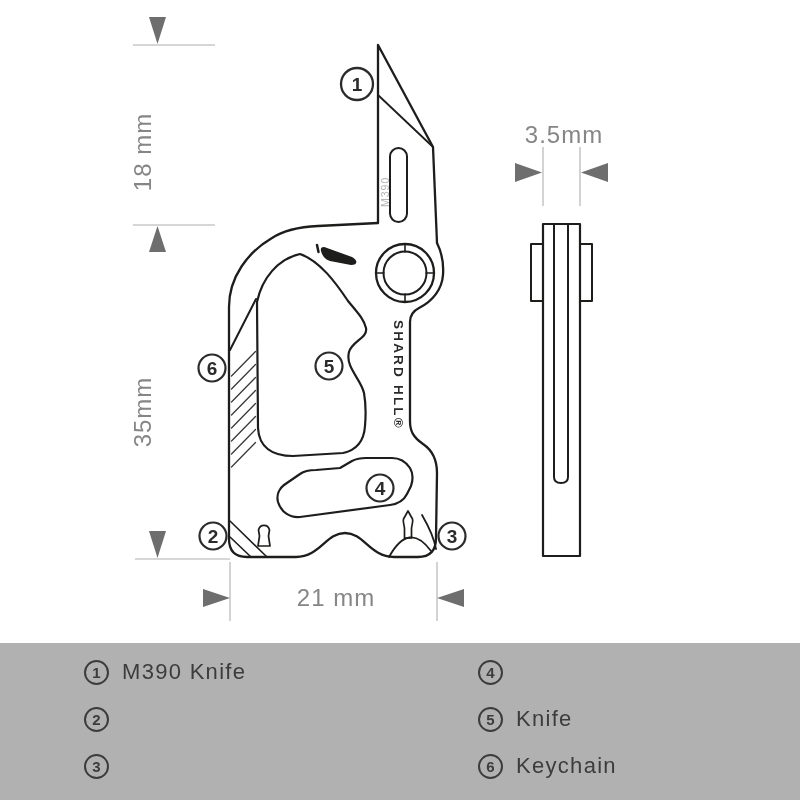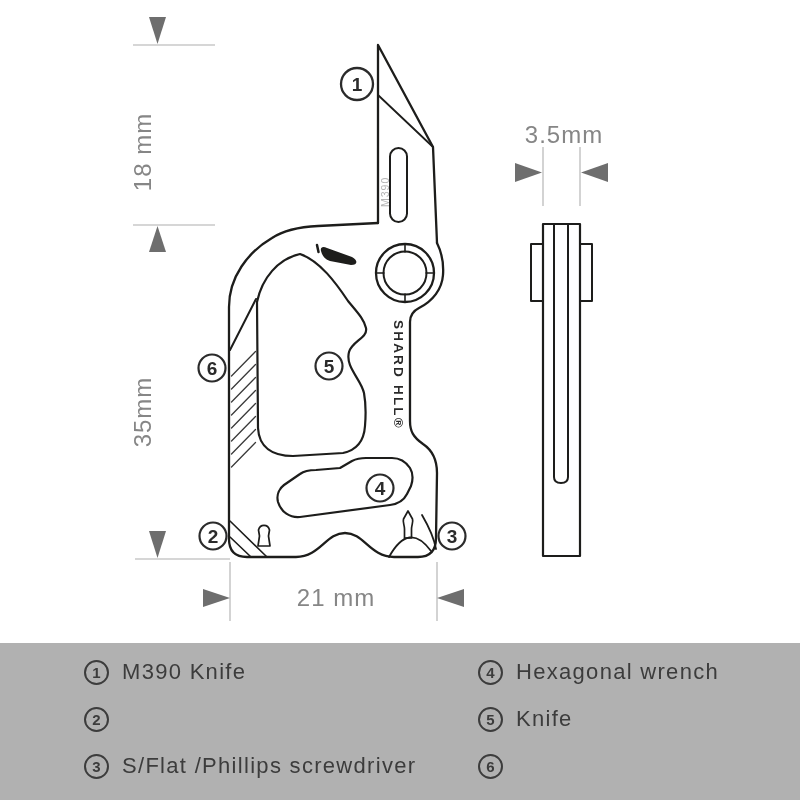--- a/index.html
+++ b/index.html
@@ -171,30 +171,29 @@
     <div class="legend-col left">
       <div class="lrow">
         <span class="lnum">1</span>
         <span class="ltext">M390 Knife</span>
       </div>
       <div class="lrow">
         <span class="lnum">2</span>
       </div>
       <div class="lrow">
         <span class="lnum">3</span>
-        <span class="ltext">S/Flat /Phillips screwdriver</span>
       </div>
     </div>
     <div class="legend-col right">
       <div class="lrow">
         <span class="lnum">4</span>
-        <span class="ltext">Hexagonal wrench</span>
       </div>
       <div class="lrow">
         <span class="lnum">5</span>
         <span class="ltext">Knife</span>
       </div>
       <div class="lrow">
         <span class="lnum">6</span>
+        <span class="ltext">Keychain</span>
       </div>
     </div>
   </div>
 </div>
 
 </body></html>

